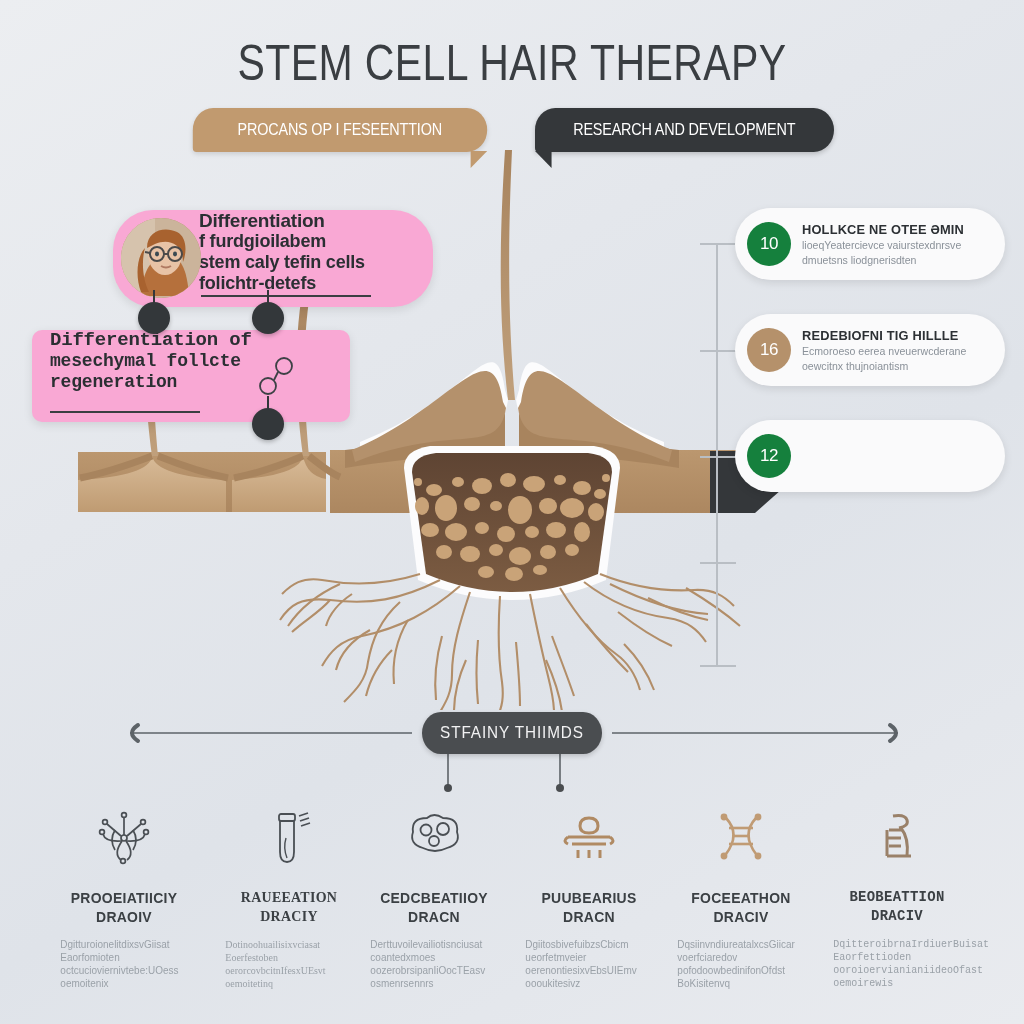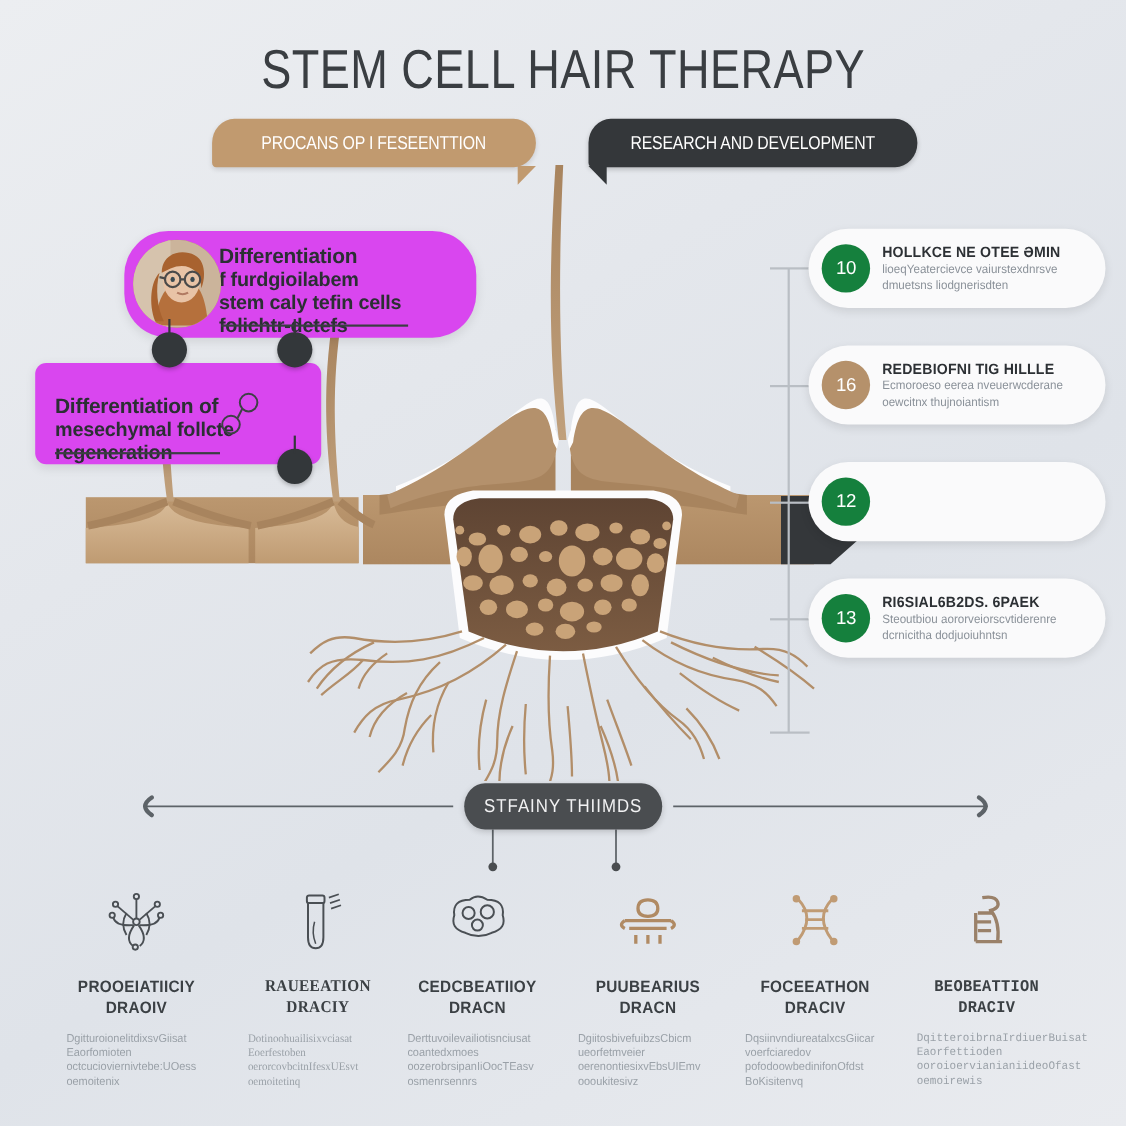--- a/index.html
+++ b/index.html
@@ -59,27 +59,27 @@
     border-right: 18px solid #34373a;
     border-bottom: 17px solid transparent;
   }
 
   
   .illu { position: absolute; left: 0; top: 150px; width: 1024px; height: 560px; }
 
   
   .callout {
     position: absolute;
-    background: #d946ef;
+    background: #f9a8d4;
     border-radius: 40px;
     box-shadow: 0 3px 10px rgba(0,0,0,0.10);
-    display: flex; align-items: flex-end;
+    display: flex; align-items: flex-start;
   }
   .callout-a { left: 113px; top: 210px; width: 320px; height: 97px; padding-left: 86px; }
-  .callout-b { left: 32px; top: 330px; width: 260px; height: 92px; padding-left: 18px; border-radius: 10px; }
+  .callout-b { left: 32px; top: 330px; width: 318px; height: 92px; padding-left: 18px; border-radius: 10px; font-family: Liberation Mono, monospace; }
 
   .avatar {
     position: absolute; left: 8px; top: 8px;
     width: 80px; height: 80px; border-radius: 50%;
     overflow: hidden;
     background: #b08a63;
   }
   .callout-text {
     font-size: 18px; line-height: 21px; color: #2b2f33;
     font-weight: 600; letter-spacing: -0.2px;
@@ -385,30 +385,20 @@
       </div>
     </div>
 
 
     <div class="card">
       <div class="card-num dark">
         <span>12</span>
       </div>
     </div>
 
-    <div class="card">
-      <div class="card-num dark">
-        <span>13</span>
-      </div>
-      <div class="card-body">
-        <div class="card-head">RI6SIAL6B2DS. 6PAEK</div>
-        <div class="card-sub">Steoutbiou aororveiorscvtiderenre</div>
-        <div class="card-sub">dcrnicitha dodjuoiuhntsn</div>
-      </div>
-    </div>
 
   </div>
 
   <svg class="timeline" viewBox="0 0 1024 110">
     <g stroke="#5d6368" stroke-width="1.6" fill="none">
       <line x1="130" y1="33" x2="412" y2="33"></line>
       <line x1="612" y1="33" x2="898" y2="33"></line>
       <path d="M138 25 Q126 33 138 41" stroke-width="4" stroke-linecap="round"></path>
       <path d="M890 25 Q902 33 890 41" stroke-width="4" stroke-linecap="round"></path>
       <line x1="448" y1="54" x2="448" y2="86"></line>

